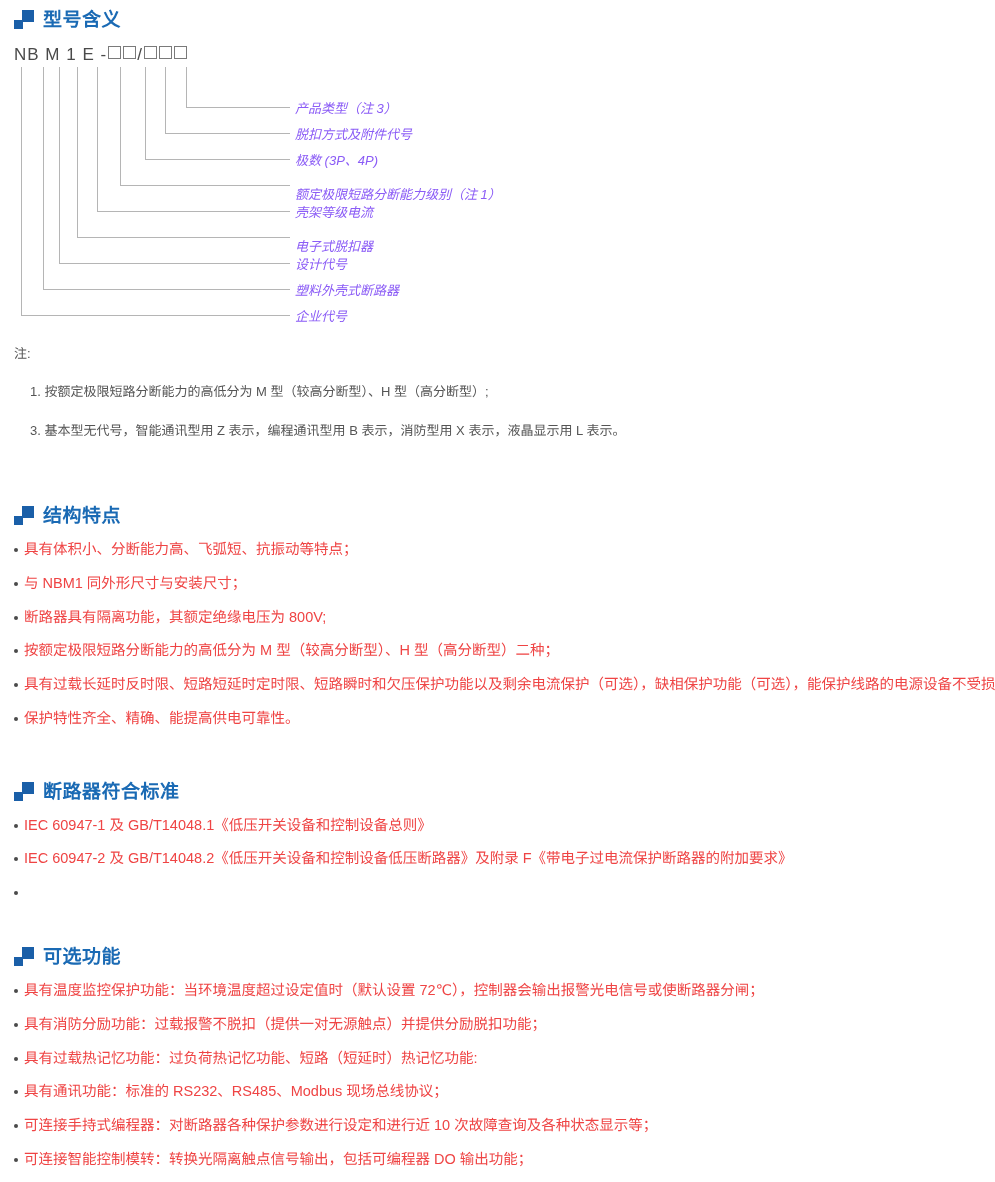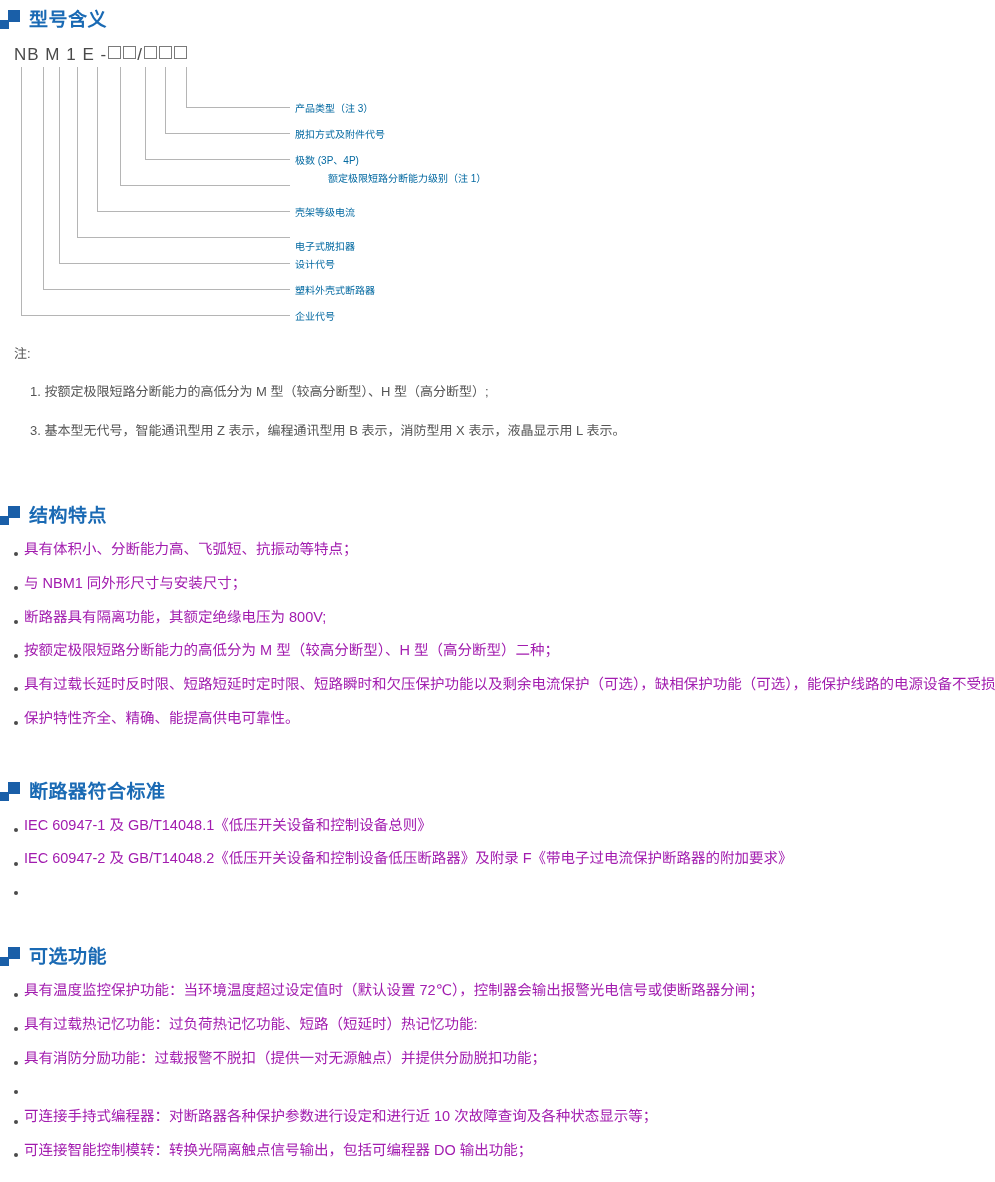--- a/index.html
+++ b/index.html
@@ -21,20 +21,21 @@
     min-height: 1182px;
     box-sizing: border-box;
     padding: 0;
   }
 
   
   .section-head {
     display: flex;
     align-items: center;
     gap: 9px;
+    padding-left: 14px;
   }
   .head-icon {
     position: relative;
     width: 20px;
     height: 19px;
     flex: 0 0 auto;
   }
   .head-icon .sq-big {
     position: absolute;
     right: 0;
@@ -96,47 +97,48 @@
     border-left: 1px solid #b5b5b5;
   }
   .leader .hline {
     position: absolute;
     height: 0;
     border-top: 1px solid #b5b5b5;
   }
   .lbl {
     position: absolute;
     left: 295px;
-    font-size: 10px;
-    color: #0369a1;
+    font-size: 13px;
+    color: #8b5cf6;
     white-space: nowrap;
     transform: translateY(-50%);
+    font-style: italic;
   }
 
   
   .notes {
     margin-top: 6px;
     padding-left: 14px;
     font-size: 13px;
     color: #555;
     line-height: 1.72;
   }
   .notes .note-title { margin: 0 0 1px 0; }
   .notes p { margin: 16px; }
 
   
   .bullets {
     margin-top: 14px;
     padding-left: 14px;
   }
   .bullet {
     display: flex;
-    align-items: center;
+    align-items: flex-start;
     font-size: 14.5px;
-    color: #a21caf;
+    color: #ef4444;
     line-height: 1.5;
     margin-bottom: 12px;
     white-space: nowrap;
   }
   .bullet .dot {
     flex: 0 0 auto;
     width: 4px;
     height: 4px;
     border-radius: 50%;
     background: #4a4a4a;
@@ -181,21 +183,21 @@
     <div class="leader" style="left:145px; top:22px;">
       <span class="vline" style="height:92px;"></span>
       <span class="hline" style="left:0; top:92px; width:145px;"></span>
     </div>
     <div class="lbl" style="top:114px;">极数 (3P、4P)</div>
 
     <div class="leader" style="left:120px; top:22px;">
       <span class="vline" style="height:118px;"></span>
       <span class="hline" style="left:0; top:118px; width:170px;"></span>
     </div>
-    <div class="lbl" style="top:132px;margin-left:33px;">额定极限短路分断能力级别（注 1）</div>
+    <div class="lbl" style="top:148px;">额定极限短路分断能力级别（注 1）</div>
 
     <div class="leader" style="left:97px; top:22px;">
       <span class="vline" style="height:144px;"></span>
       <span class="hline" style="left:0; top:144px; width:193px;"></span>
     </div>
     <div class="lbl" style="top:166px;">壳架等级电流</div>
 
     <div class="leader" style="left:77px; top:22px;">
       <span class="vline" style="height:170px;"></span>
       <span class="hline" style="left:0; top:170px; width:213px;"></span>
@@ -296,28 +298,29 @@
     </span>
     <span class="head-text">可选功能</span>
   </div>
   <div class="bullets">
     <div class="bullet">
         <span class="dot"></span>
         <span class="txt">具有温度监控保护功能：当环境温度超过设定值时（默认设置 72℃），控制器会输出报警光电信号或使断路器分闸；</span>
       </div>
     <div class="bullet">
         <span class="dot"></span>
+        <span class="txt">具有消防分励功能：过载报警不脱扣（提供一对无源触点）并提供分励脱扣功能；</span>
+      </div>
+    <div class="bullet">
+        <span class="dot"></span>
         <span class="txt">具有过载热记忆功能：过负荷热记忆功能、短路（短延时）热记忆功能:</span>
       </div>
     <div class="bullet">
         <span class="dot"></span>
-        <span class="txt">具有消防分励功能：过载报警不脱扣（提供一对无源触点）并提供分励脱扣功能；</span>
-      </div>
-    <div class="bullet">
-        <span class="dot"></span>
+        <span class="txt">具有通讯功能：标准的 RS232、RS485、Modbus 现场总线协议；</span>
       </div>
     <div class="bullet">
         <span class="dot"></span>
         <span class="txt">可连接手持式编程器：对断路器各种保护参数进行设定和进行近 10 次故障查询及各种状态显示等；</span>
       </div>
     <div class="bullet">
         <span class="dot"></span>
         <span class="txt">可连接智能控制模转：转换光隔离触点信号输出，包括可编程器 DO 输出功能；</span>
       </div>
 

